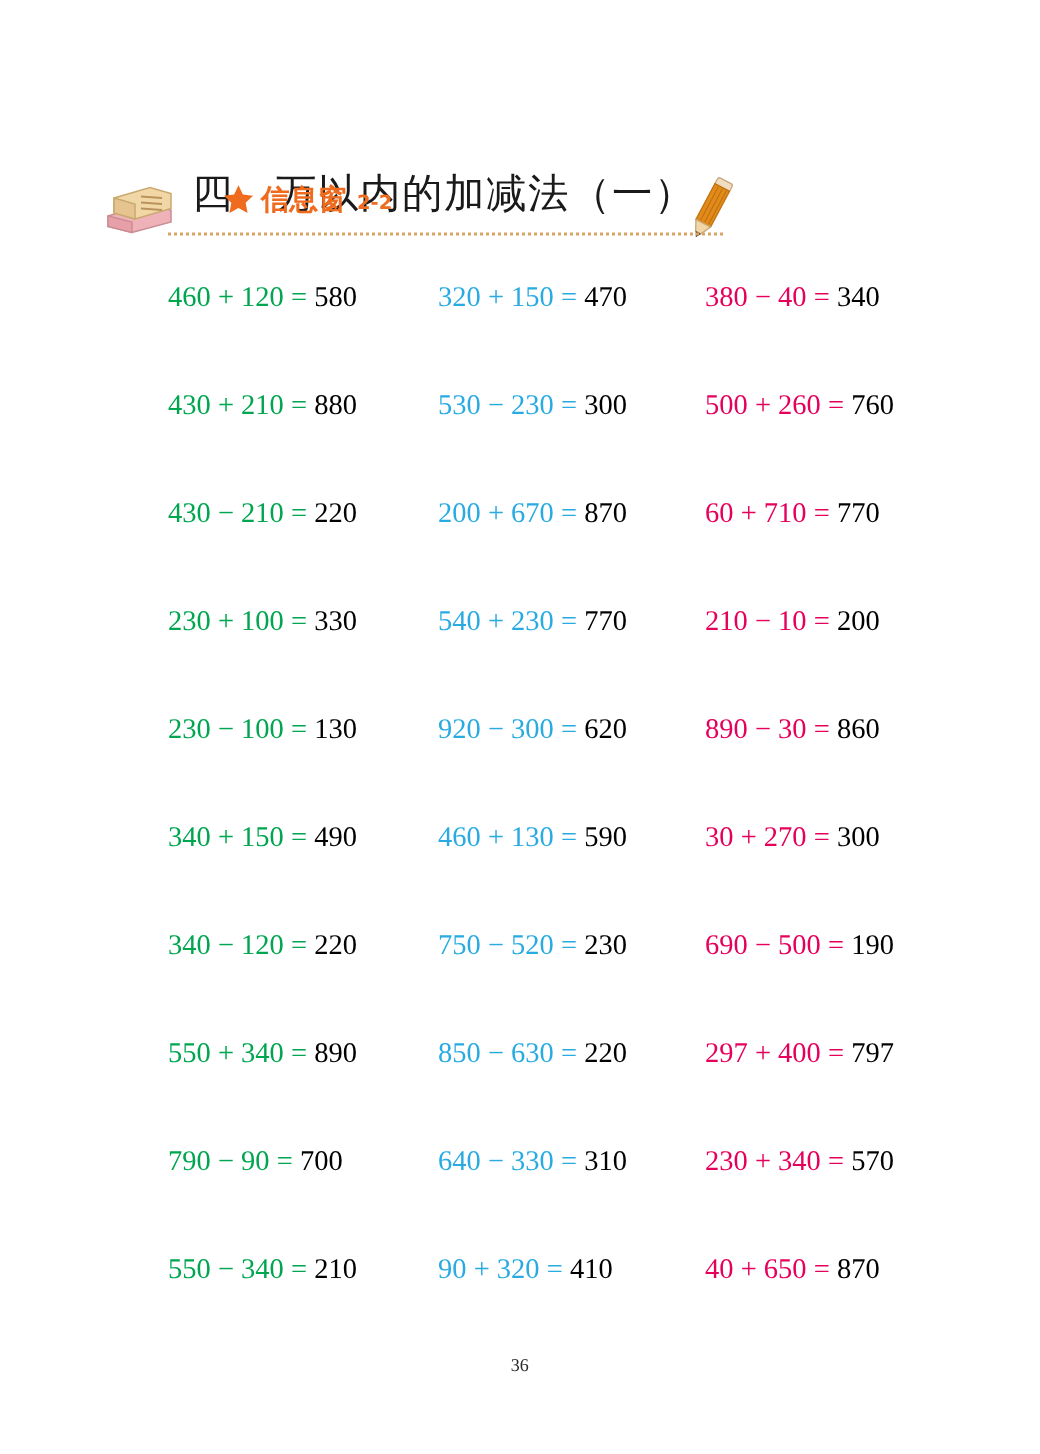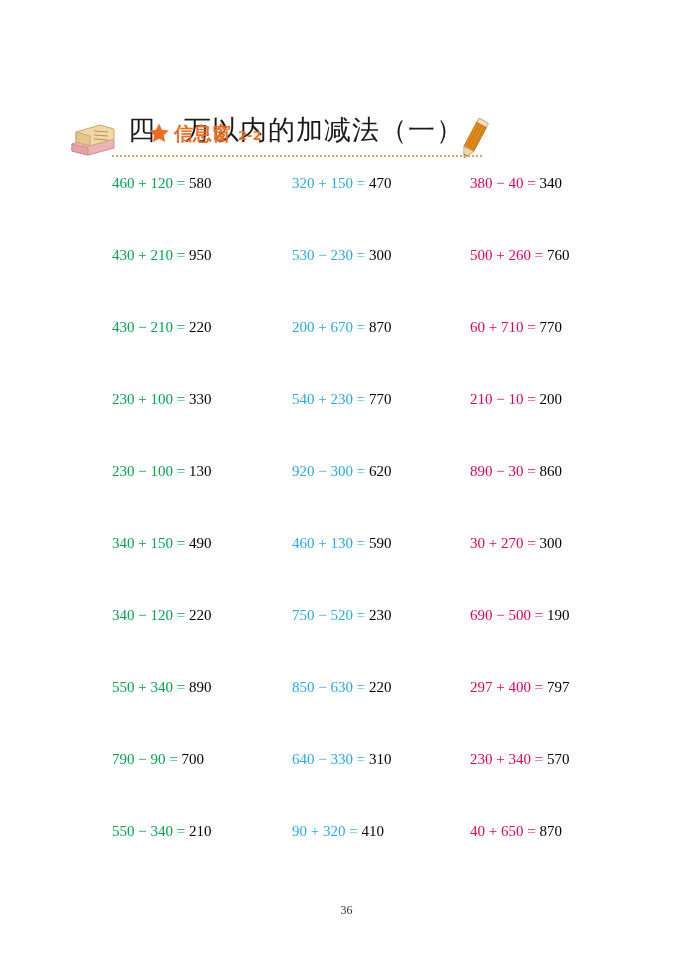--- a/index.html
+++ b/index.html
@@ -111,23 +111,23 @@
     left: 0;
     top: 172px;
     width: 693px;
   }
   .ex-row {
     position: relative;
     height: 72px;
   }
   .ex-cell {
     position: absolute;
-    top: 0;
+    top: 16px;
     font-family: "Liberation Serif", "DejaVu Serif", serif;
-    font-size: 15px;
+    font-size: 19px;
     line-height: 22px;
     white-space: nowrap;
   }
   .ex-cell.col0 { left: 112px; }
   .ex-cell.col1 { left: 292px; }
   .ex-cell.col2 { left: 470px; }
 
   .ex-expr { }
   .ex-eq   { }
   .ex-ans  { color: #000000; }
@@ -197,21 +197,21 @@
     <span class="subheader-num">2-2</span>
   </div>
 
   <div class="exercises" id="exercise-grid">
       <div class="ex-row">
         <div class="ex-cell col0"><span class="ex-expr">460 + 120</span><span class="ex-eq"> = </span><span class="ex-ans">580</span></div>
         <div class="ex-cell col1"><span class="ex-expr">320 + 150</span><span class="ex-eq"> = </span><span class="ex-ans">470</span></div>
         <div class="ex-cell col2"><span class="ex-expr">380 − 40</span><span class="ex-eq"> = </span><span class="ex-ans">340</span></div>
       </div>
       <div class="ex-row">
-        <div class="ex-cell col0"><span class="ex-expr">430 + 210</span><span class="ex-eq"> = </span><span class="ex-ans">950</span></div>
+        <div class="ex-cell col0"><span class="ex-expr">430 + 210</span><span class="ex-eq"> = </span><span class="ex-ans">880</span></div>
         <div class="ex-cell col1"><span class="ex-expr">530 − 230</span><span class="ex-eq"> = </span><span class="ex-ans">300</span></div>
         <div class="ex-cell col2"><span class="ex-expr">500 + 260</span><span class="ex-eq"> = </span><span class="ex-ans">760</span></div>
       </div>
       <div class="ex-row">
         <div class="ex-cell col0"><span class="ex-expr">430 − 210</span><span class="ex-eq"> = </span><span class="ex-ans">220</span></div>
         <div class="ex-cell col1"><span class="ex-expr">200 + 670</span><span class="ex-eq"> = </span><span class="ex-ans">870</span></div>
         <div class="ex-cell col2"><span class="ex-expr">60 + 710</span><span class="ex-eq"> = </span><span class="ex-ans">770</span></div>
       </div>
       <div class="ex-row">
         <div class="ex-cell col0"><span class="ex-expr">230 + 100</span><span class="ex-eq"> = </span><span class="ex-ans">330</span></div>

